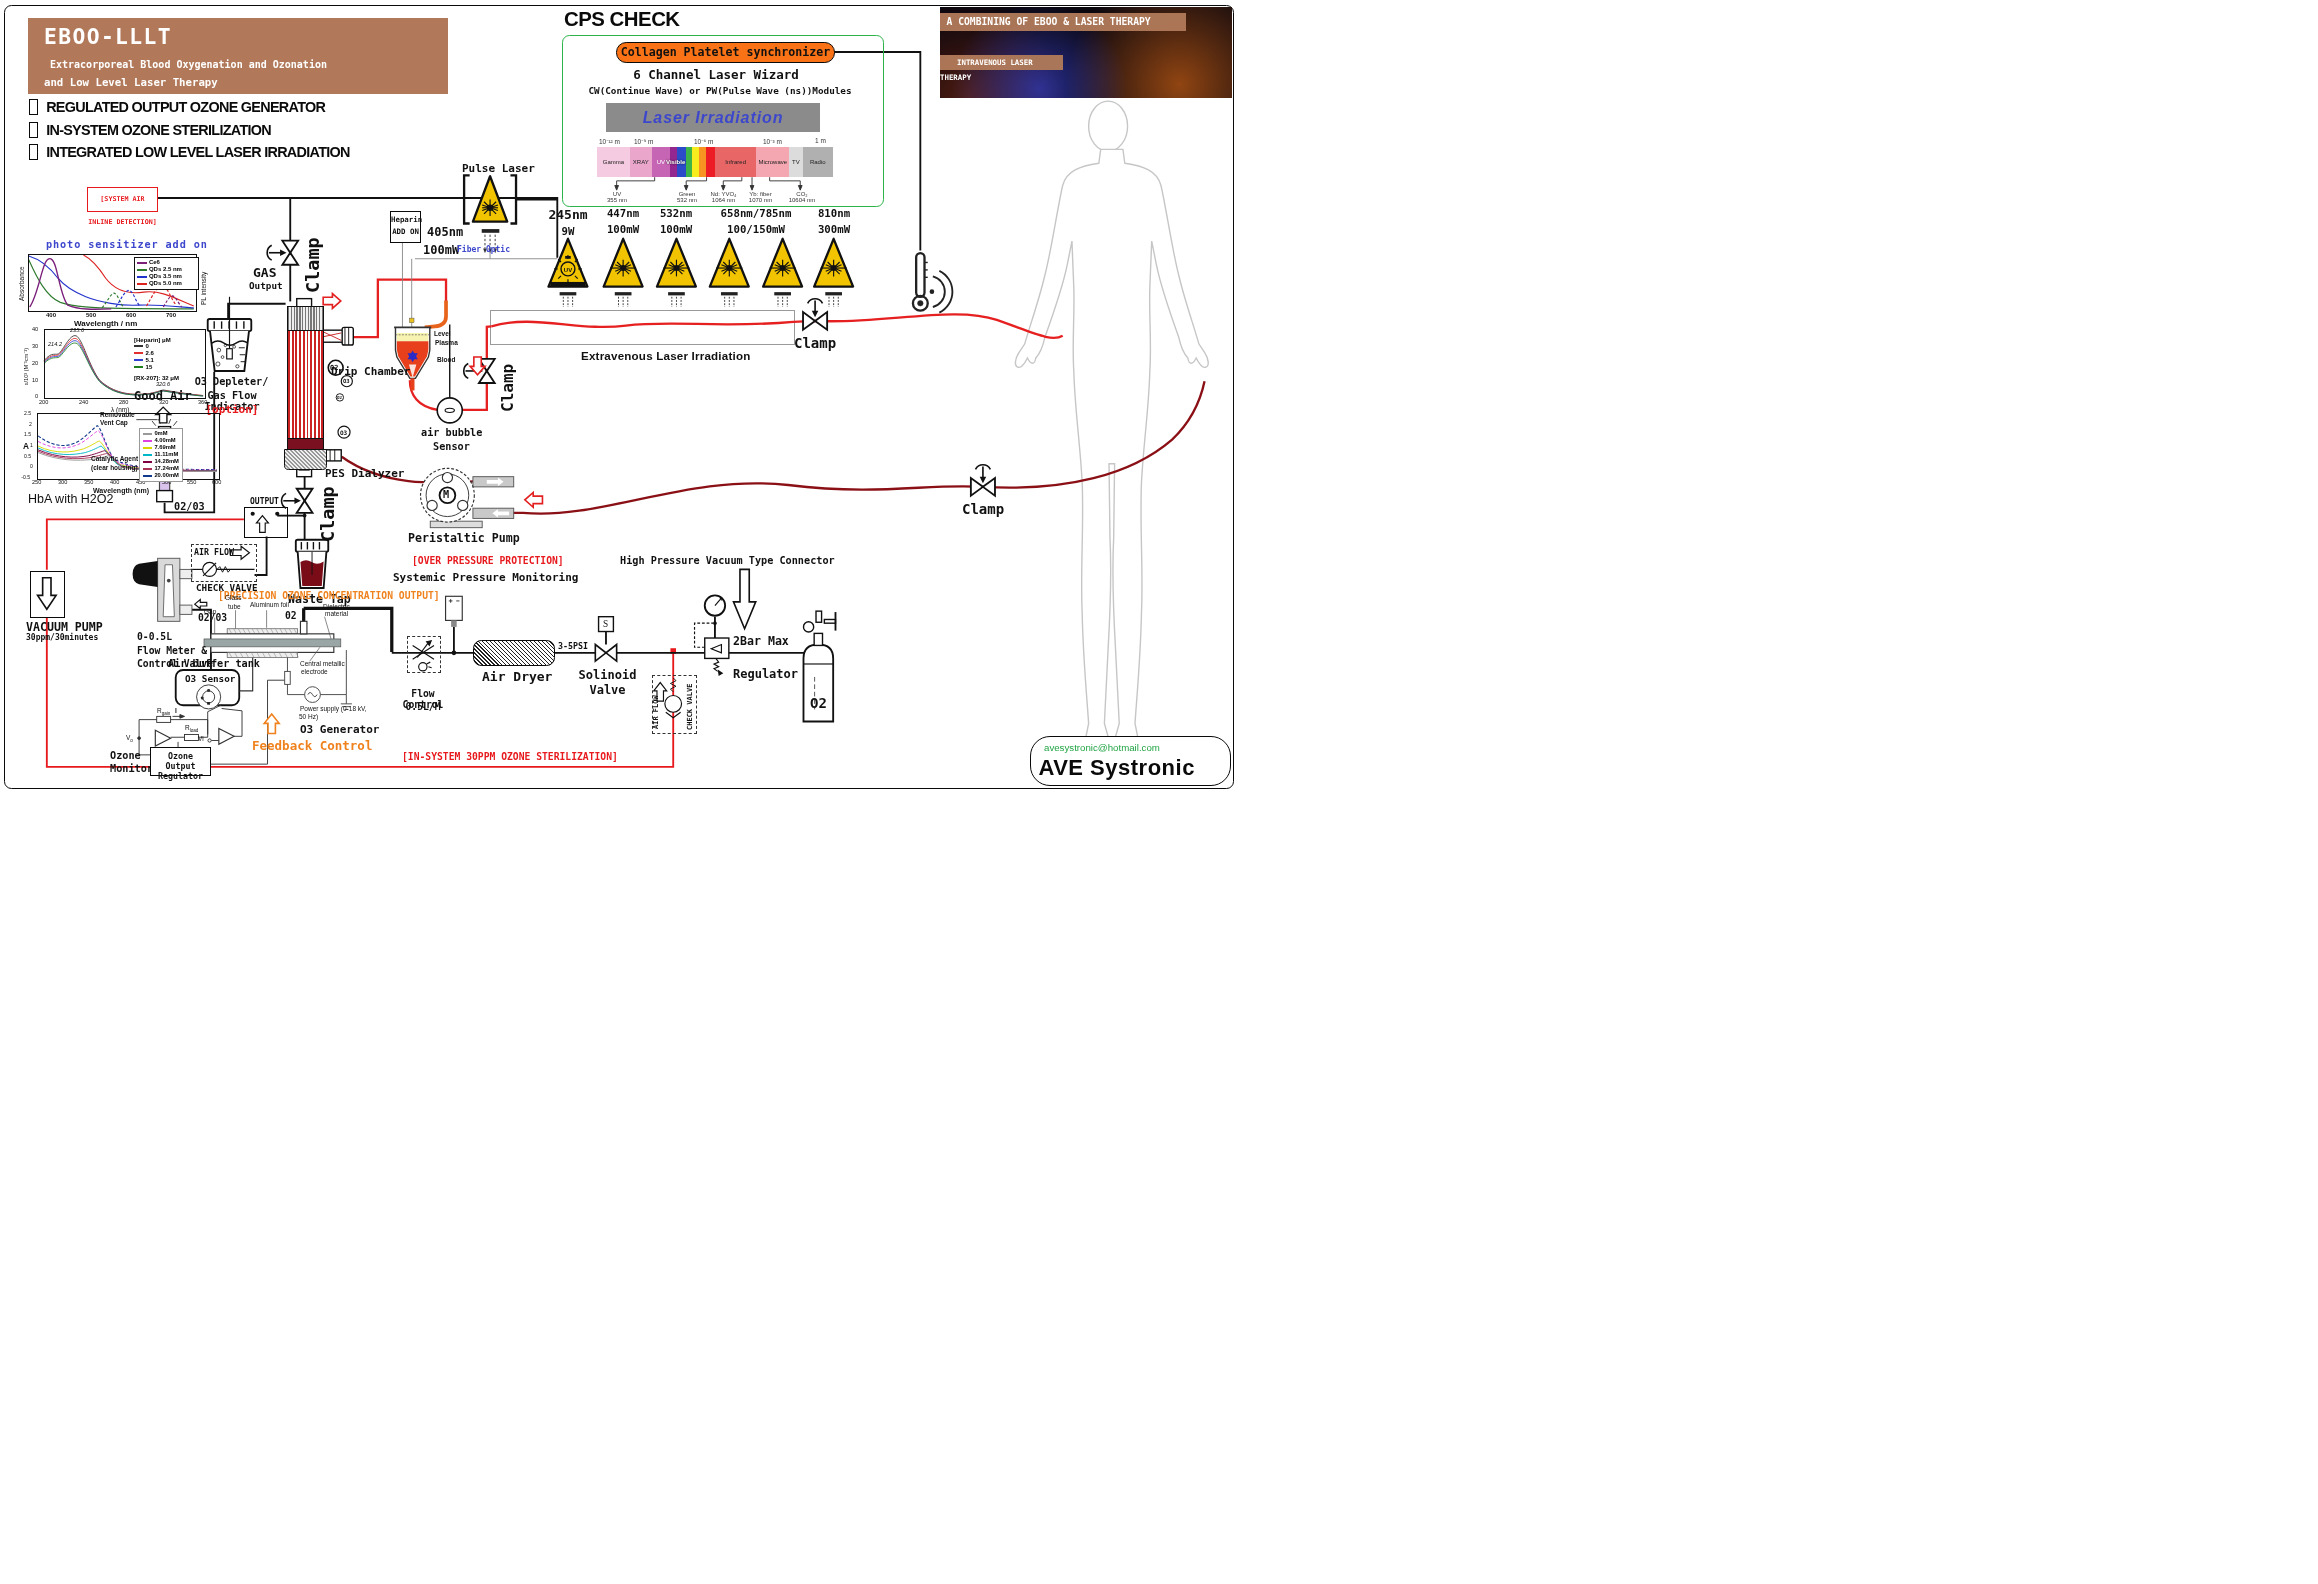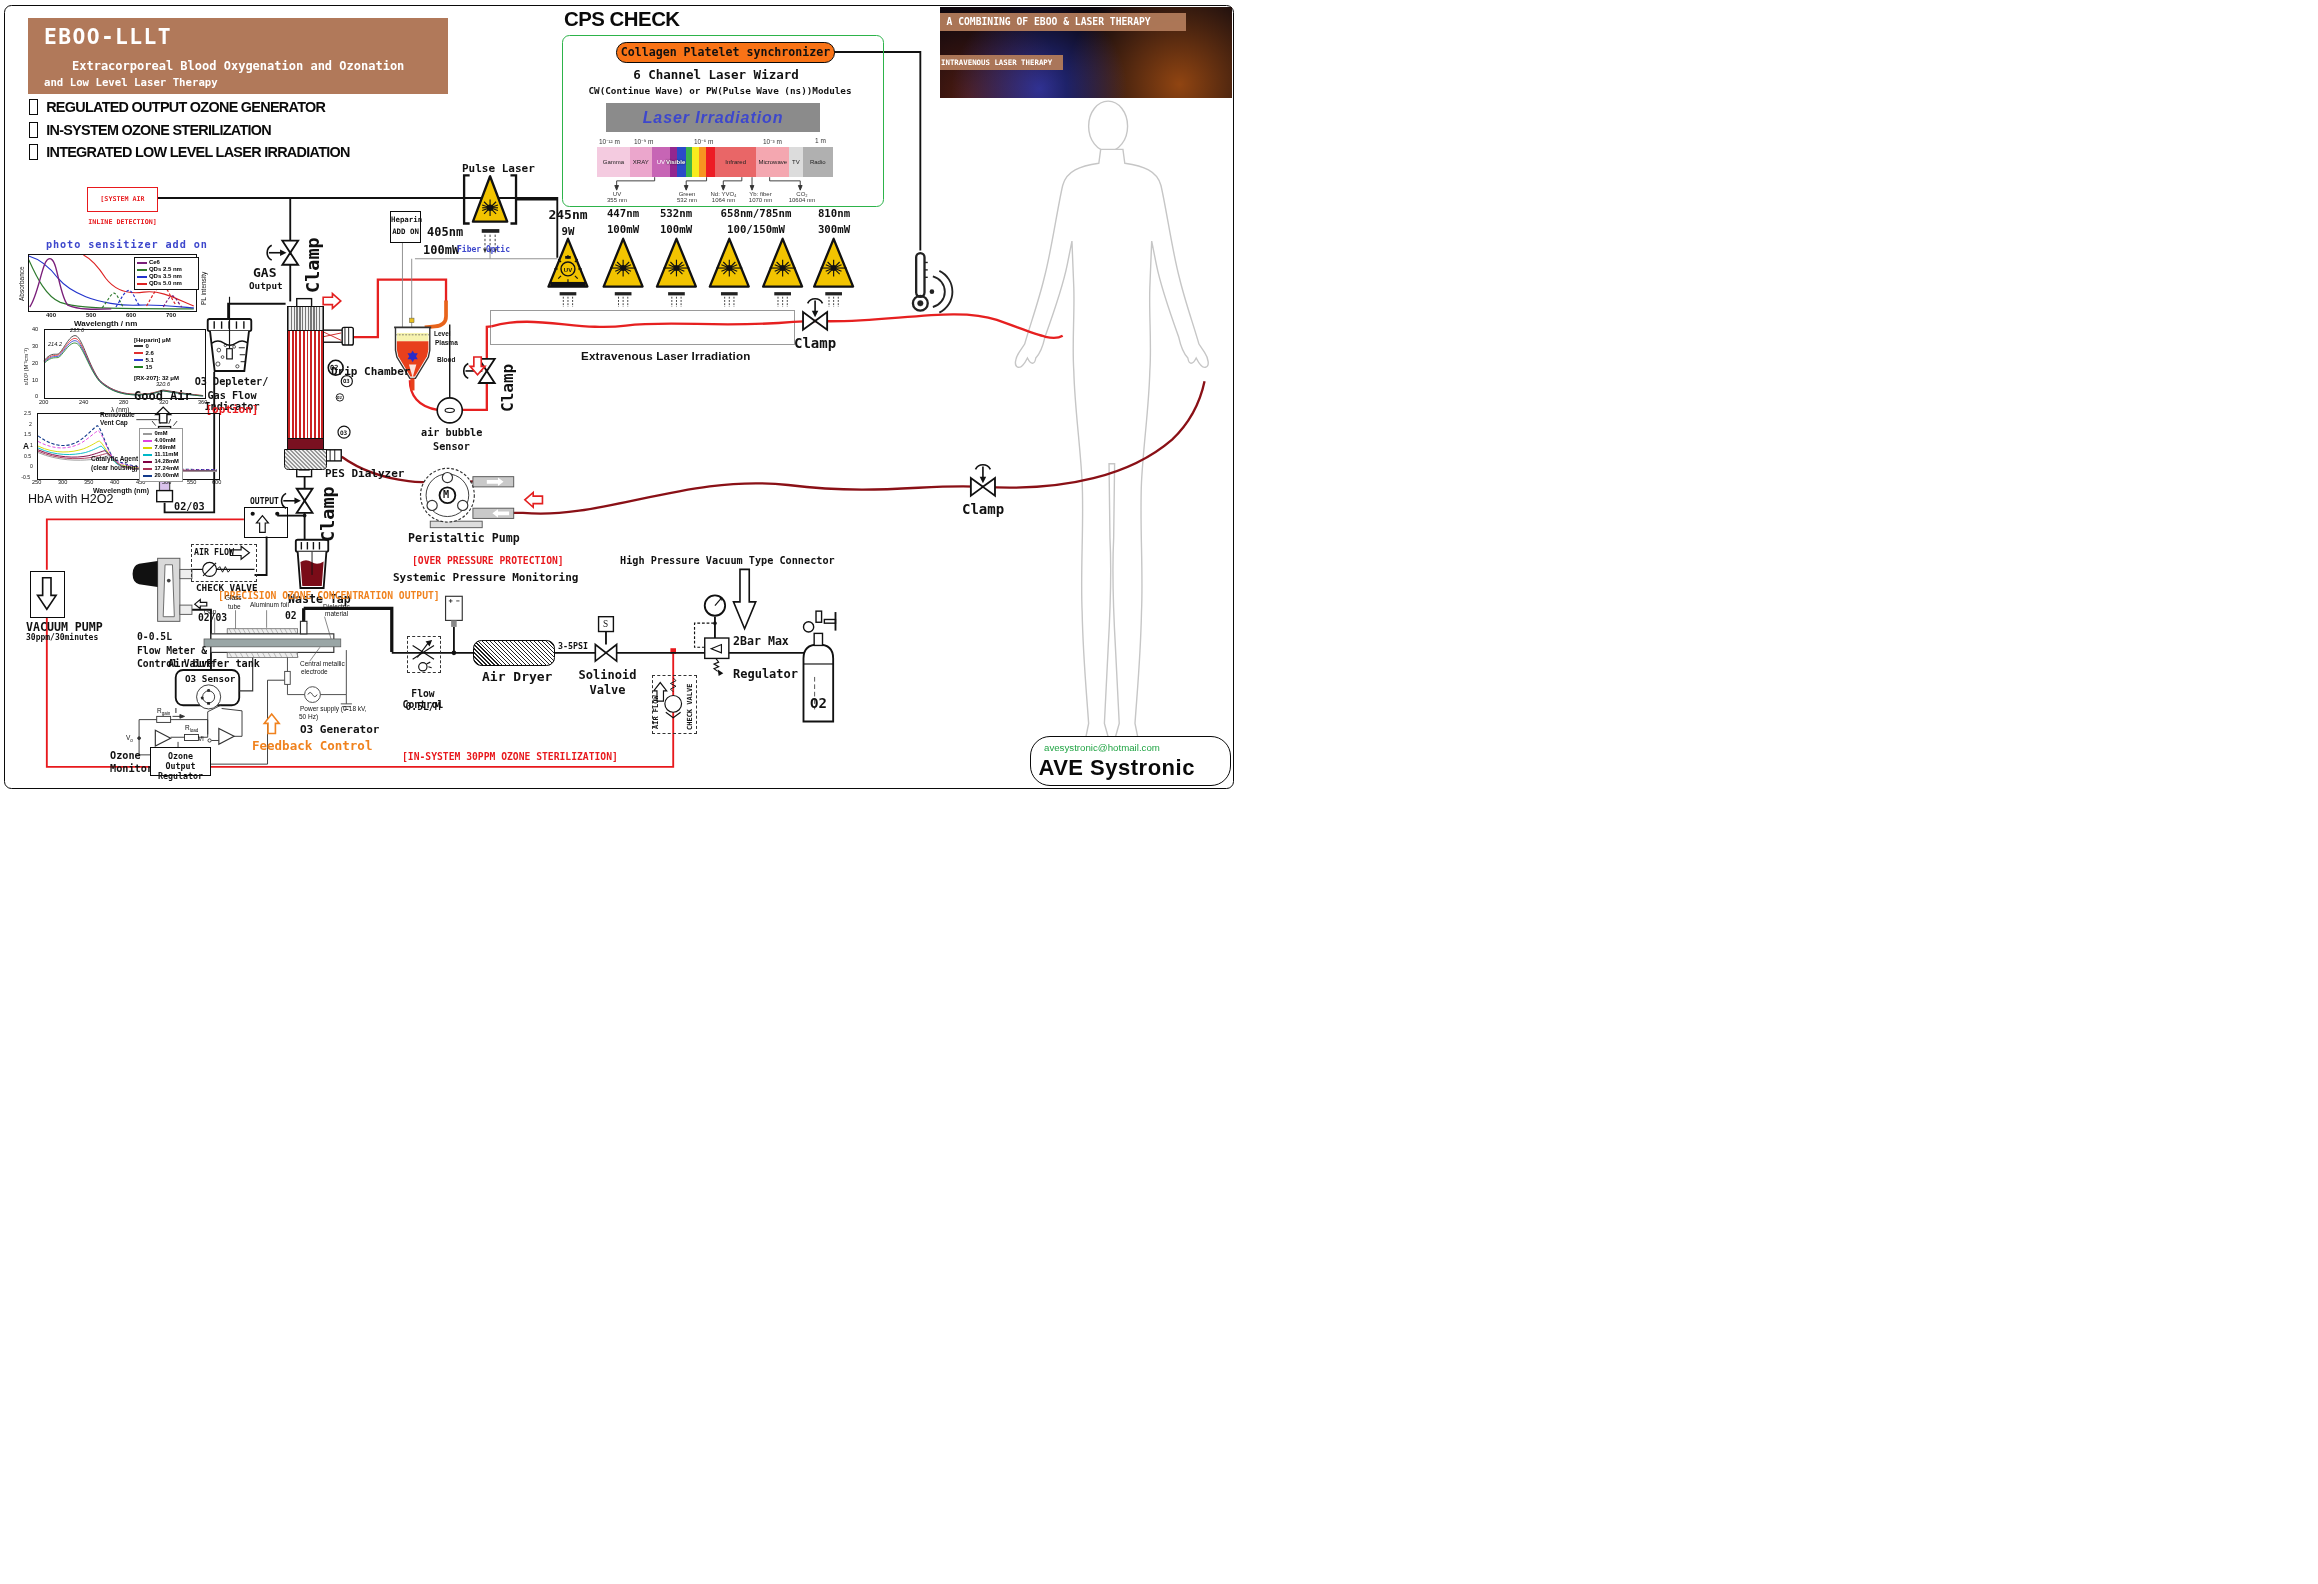--- a/index.html
+++ b/index.html
@@ -592,21 +592,21 @@
       <path d="M2230,200 C2198,120 2262,84 2292,126 C2312,158 2290,192 2262,202" stroke="#7d9bff" stroke-width="4" opacity="0.95"></path>
       <ellipse cx="2245" cy="196" rx="38" ry="14" fill="#3f5bff" opacity="0.35"></ellipse>
       <path d="M2470,192 C2438,92 2532,60 2564,112 C2588,152 2560,190 2518,198" stroke="#ff8c1e" stroke-width="12" opacity="0.25"></path>
       <path d="M2470,192 C2438,92 2532,60 2564,112 C2588,152 2560,190 2518,198" stroke="#ffb35e" stroke-width="4" opacity="0.95"></path>
       <ellipse cx="2540" cy="194" rx="44" ry="14" fill="#ff8c1e" opacity="0.35"></ellipse>
     </g>
   </svg>
 
   <div class="abs z2" style="left:28px;top:17.6px;width:420px;height:76px;background:#b1795a;">
     <div class="mono" style="position:absolute;left:16px;top:6.5px;font-size:21.3px;color:#fff;letter-spacing:1.4px;">EBOO-LLLT</div>
-    <div class="mono" style="position:absolute;left:28px;top:41px;font-size:12px;color:#fff;padding-left:16px;">Extracorporeal Blood Oxygenation and Ozonation</div>
+    <div class="mono" style="position:absolute;left:6px;top:41px;font-size:10px;color:#fff;padding-left:16px;">Extracorporeal Blood Oxygenation and Ozonation</div>
     <div class="mono" style="position:absolute;left:16px;top:58px;font-size:10.7px;color:#fff;">and Low Level Laser Therapy</div>
   </div>
 
   <div class="abs z2" style="left:29px;top:99px;width:352px;">
     <div style="margin-bottom:6.5px;white-space:nowrap;">
       <span style="display:inline-block;width:7px;height:14px;border:1.4px solid #0a0a0a;vertical-align:middle;margin-right:3.7px;"></span>
       <span class="cond" style="font-size:14.4px;vertical-align:middle;">REGULATED OUTPUT OZONE GENERATOR</span>
     </div>
     <div style="margin-bottom:6.5px;white-space:nowrap;">
       <span style="display:inline-block;width:7px;height:14px;border:1.4px solid #0a0a0a;vertical-align:middle;margin-right:3.7px;"></span>
@@ -911,21 +911,21 @@
 
   <div class="abs z2" style="left:940px;top:6.5px;width:292px;height:91px;background:
           radial-gradient(circle at 34% 90%, rgba(64,80,255,0.55), rgba(0,0,0,0) 42%),
           radial-gradient(circle at 82% 85%, rgba(255,120,20,0.55), rgba(0,0,0,0) 45%),
           radial-gradient(circle at 10% 100%, rgba(180,60,20,0.4), rgba(0,0,0,0) 35%),
           #0a060e;">
   </div>
   <div class="mono abs z2" style="left:940px;top:13px;width:246px;height:17.6px;background:rgba(176,122,90,0.96);">
     <span style="color:#fff;font-size:9.7px;line-height:17.6px;margin-left:6.5px;">A COMBINING OF EBOO &amp; LASER THERAPY</span></div>
   <div class="mono abs z2" style="left:940px;top:55px;width:123px;height:15px;background:rgba(176,122,90,0.96);">
-    <span style="color:#fff;font-size:7.4px;line-height:15px;margin-left:1px;">INTRAVENOUS LASER THERAPY</span></div>
+    <span style="color:#fff;font-size:7.4px;line-height:15px;margin-left:17px;">INTRAVENOUS LASER THERAPY</span></div>
 
   <div class="abs z2" style="left:1030px;top:736px;width:199px;height:48px;border:1.9px solid #0a0a0a;border-radius:20px;background:#fff;">
     <div class="sans" style="position:absolute;left:13px;top:4.6px;font-size:9.7px;color:#22a545;">avesystronic@hotmail.com</div>
     <div class="sans" style="position:absolute;left:7.4px;top:17.6px;font-size:22px;font-weight:800;letter-spacing:0.5px;color:#0a0a0a;">AVE Systronic</div>
   </div>
 
 </div>
 
 
 </body></html>

